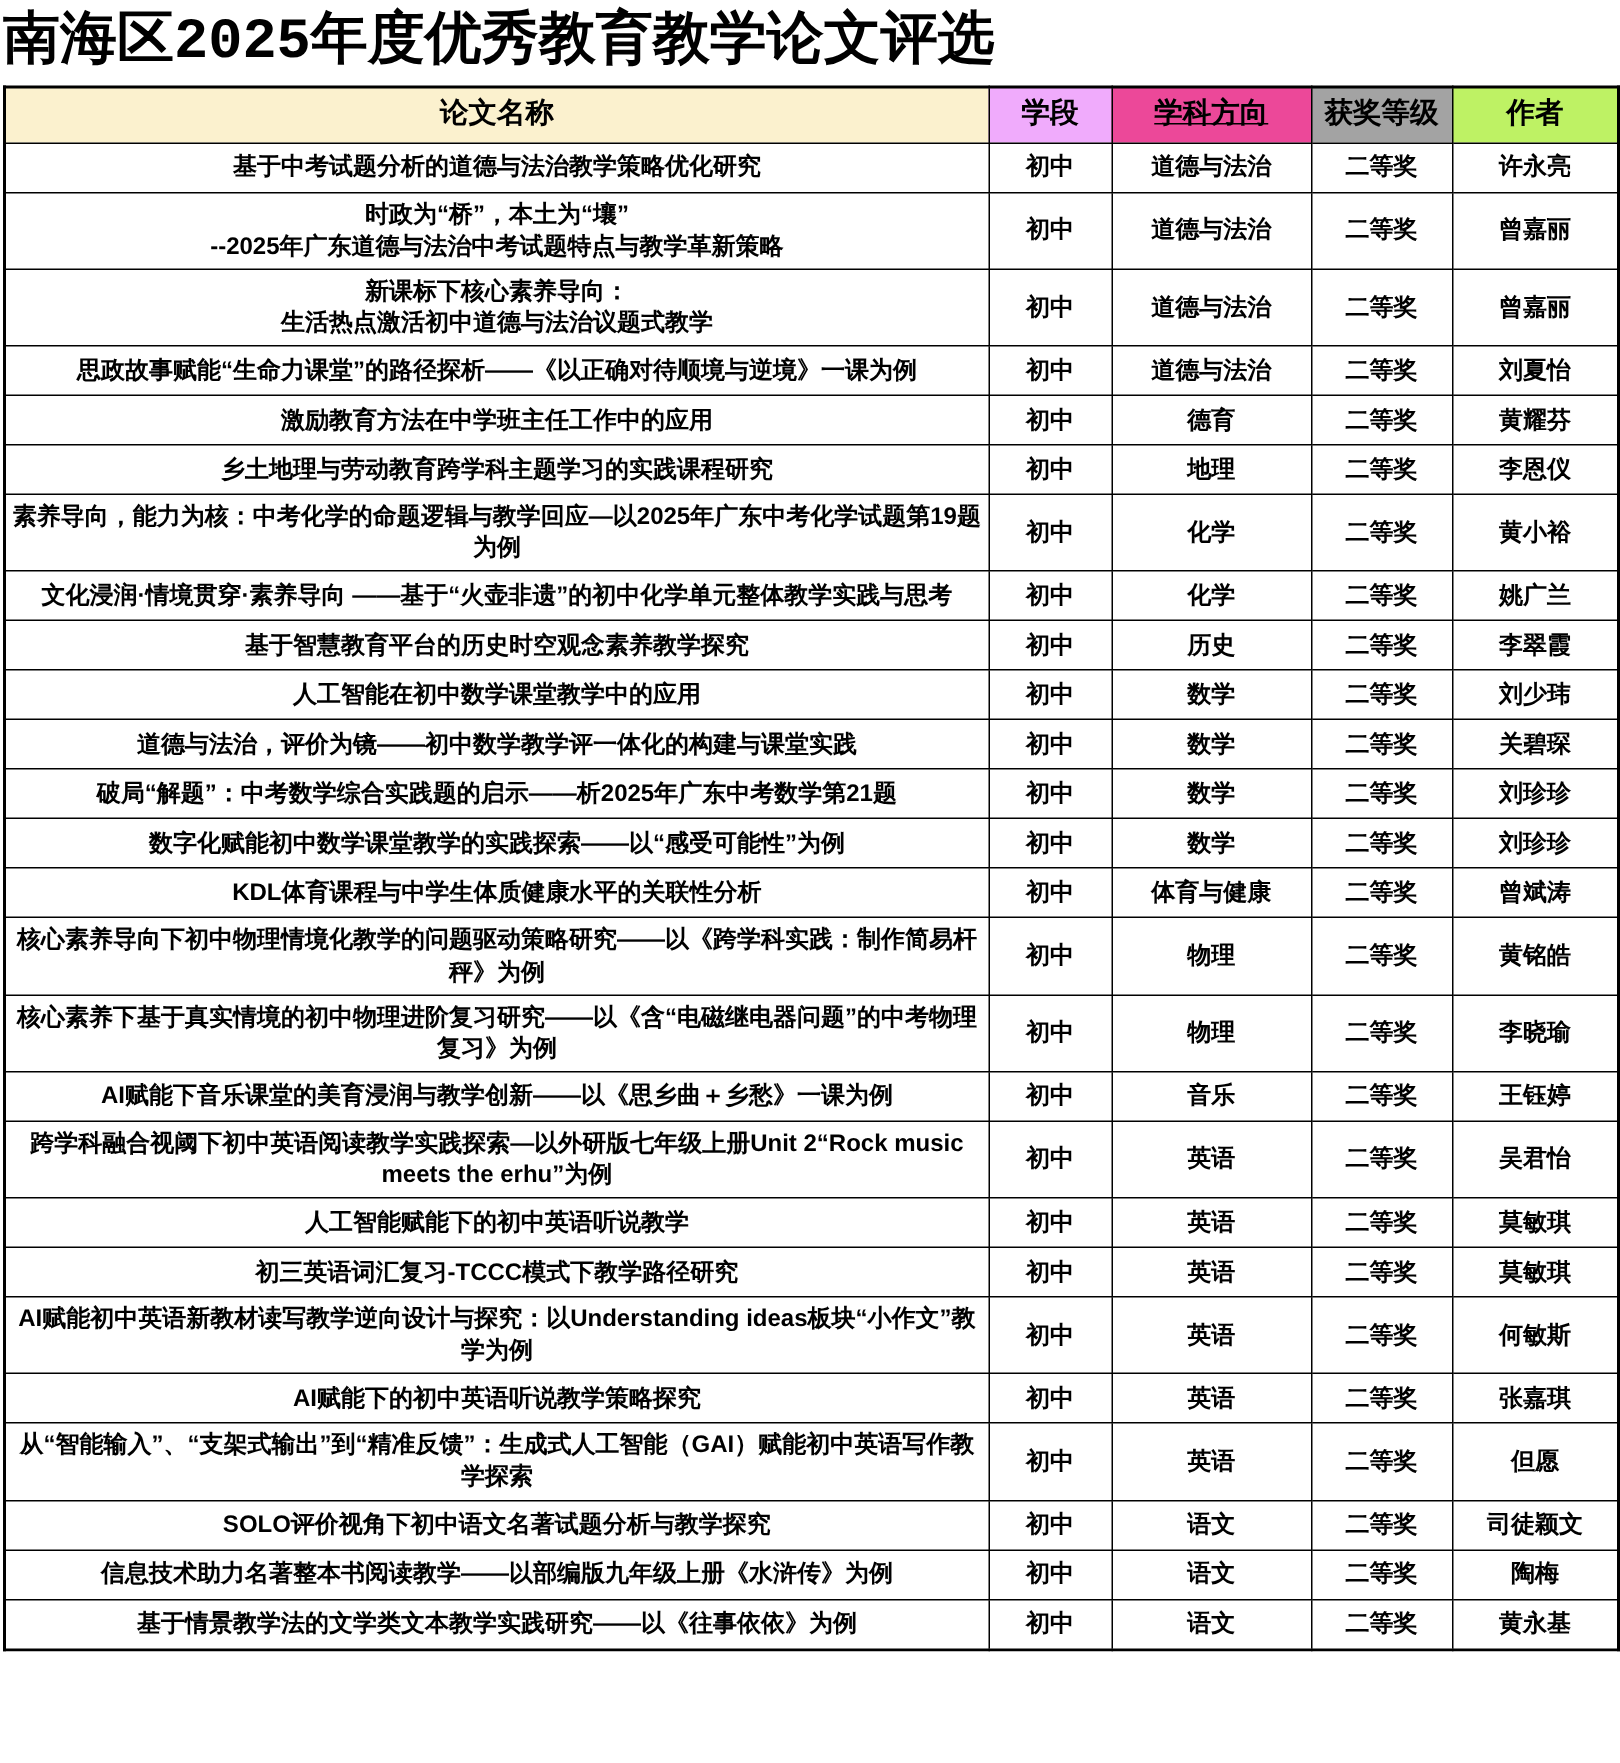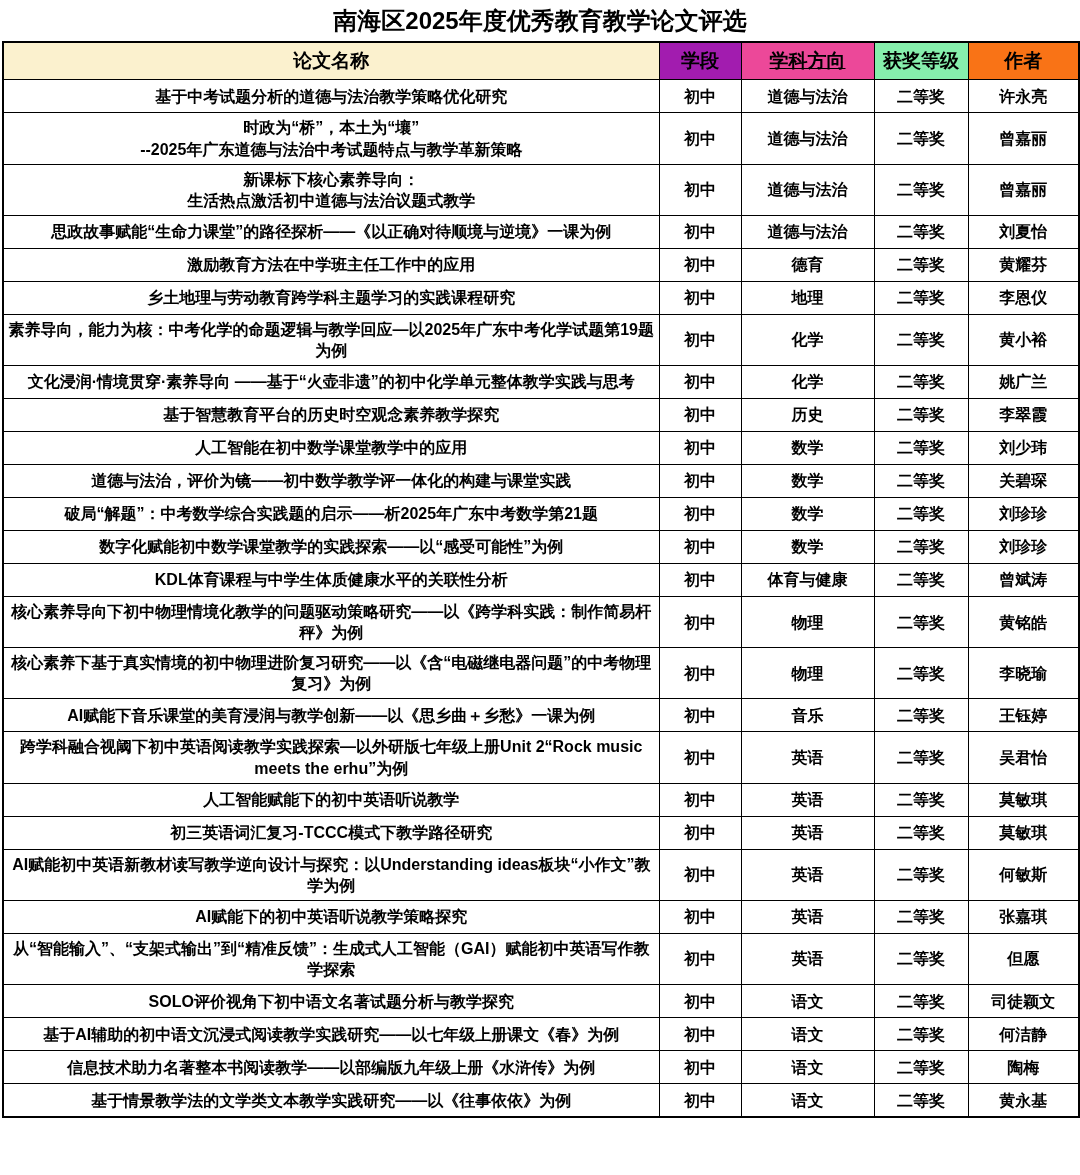--- a/index.html
+++ b/index.html
@@ -8,25 +8,26 @@
     background: #ffffff;
     color: #000000;
     font-family: "Liberation Sans", "DejaVu Sans", sans-serif;
   }
   .page {
     width: 1080px;
     box-sizing: border-box;
     padding: 0 2px;
   }
   .page-title {
-    text-align: center;
-    font-size: 24px;
+    text-align: left;
+    font-size: 38px;
     font-weight: bold;
     padding: 8px 0 7px 0;
     line-height: 1.1;
+    font-family: Liberation Mono, monospace;
   }
   table.awards {
     border-collapse: collapse;
     width: 1076px;
     table-layout: fixed;
     border: 2px solid #000;
   }
   table.awards th,
   table.awards td {
     border: 1px solid #000;
@@ -66,24 +67,24 @@
     <colgroup>
       <col class="c-title">
       <col class="c-stage">
       <col class="c-subject">
       <col class="c-award">
       <col class="c-author">
     </colgroup>
     <thead>
       <tr>
         <th style="background: rgb(251, 241, 206);">论文名称</th>
-        <th style="background: #a21caf;">学段</th>
+        <th style="background: #f0abfc;">学段</th>
         <th style="background: #ec4899; text-decoration: underline;">学科方向</th>
-        <th style="background: #86efac;">获奖等级</th>
-        <th style="background: #f97316;">作者</th>
+        <th style="background: #a3a3a3;">获奖等级</th>
+        <th style="background: #bef264;">作者</th>
       </tr>
     </thead>
     <tbody>
         <tr>
           <td class="title-cell">基于中考试题分析的道德与法治教学策略优化研究</td>
           <td>初中</td>
           <td>道德与法治</td>
           <td>二等奖</td>
           <td>许永亮</td>
         </tr>
@@ -242,27 +243,20 @@
           <td>英语</td>
           <td>二等奖</td>
           <td>但愿</td>
         </tr>
         <tr>
           <td class="title-cell">SOLO评价视角下初中语文名著试题分析与教学探究</td>
           <td>初中</td>
           <td>语文</td>
           <td>二等奖</td>
           <td>司徒颖文</td>
-        </tr>
-        <tr>
-          <td class="title-cell">基于AI辅助的初中语文沉浸式阅读教学实践研究——以七年级上册课文《春》为例</td>
-          <td>初中</td>
-          <td>语文</td>
-          <td>二等奖</td>
-          <td>何洁静</td>
         </tr>
         <tr>
           <td class="title-cell">信息技术助力名著整本书阅读教学——以部编版九年级上册《水浒传》为例</td>
           <td>初中</td>
           <td>语文</td>
           <td>二等奖</td>
           <td>陶梅</td>
         </tr>
         <tr>
           <td class="title-cell">基于情景教学法的文学类文本教学实践研究——以《往事依依》为例</td>

